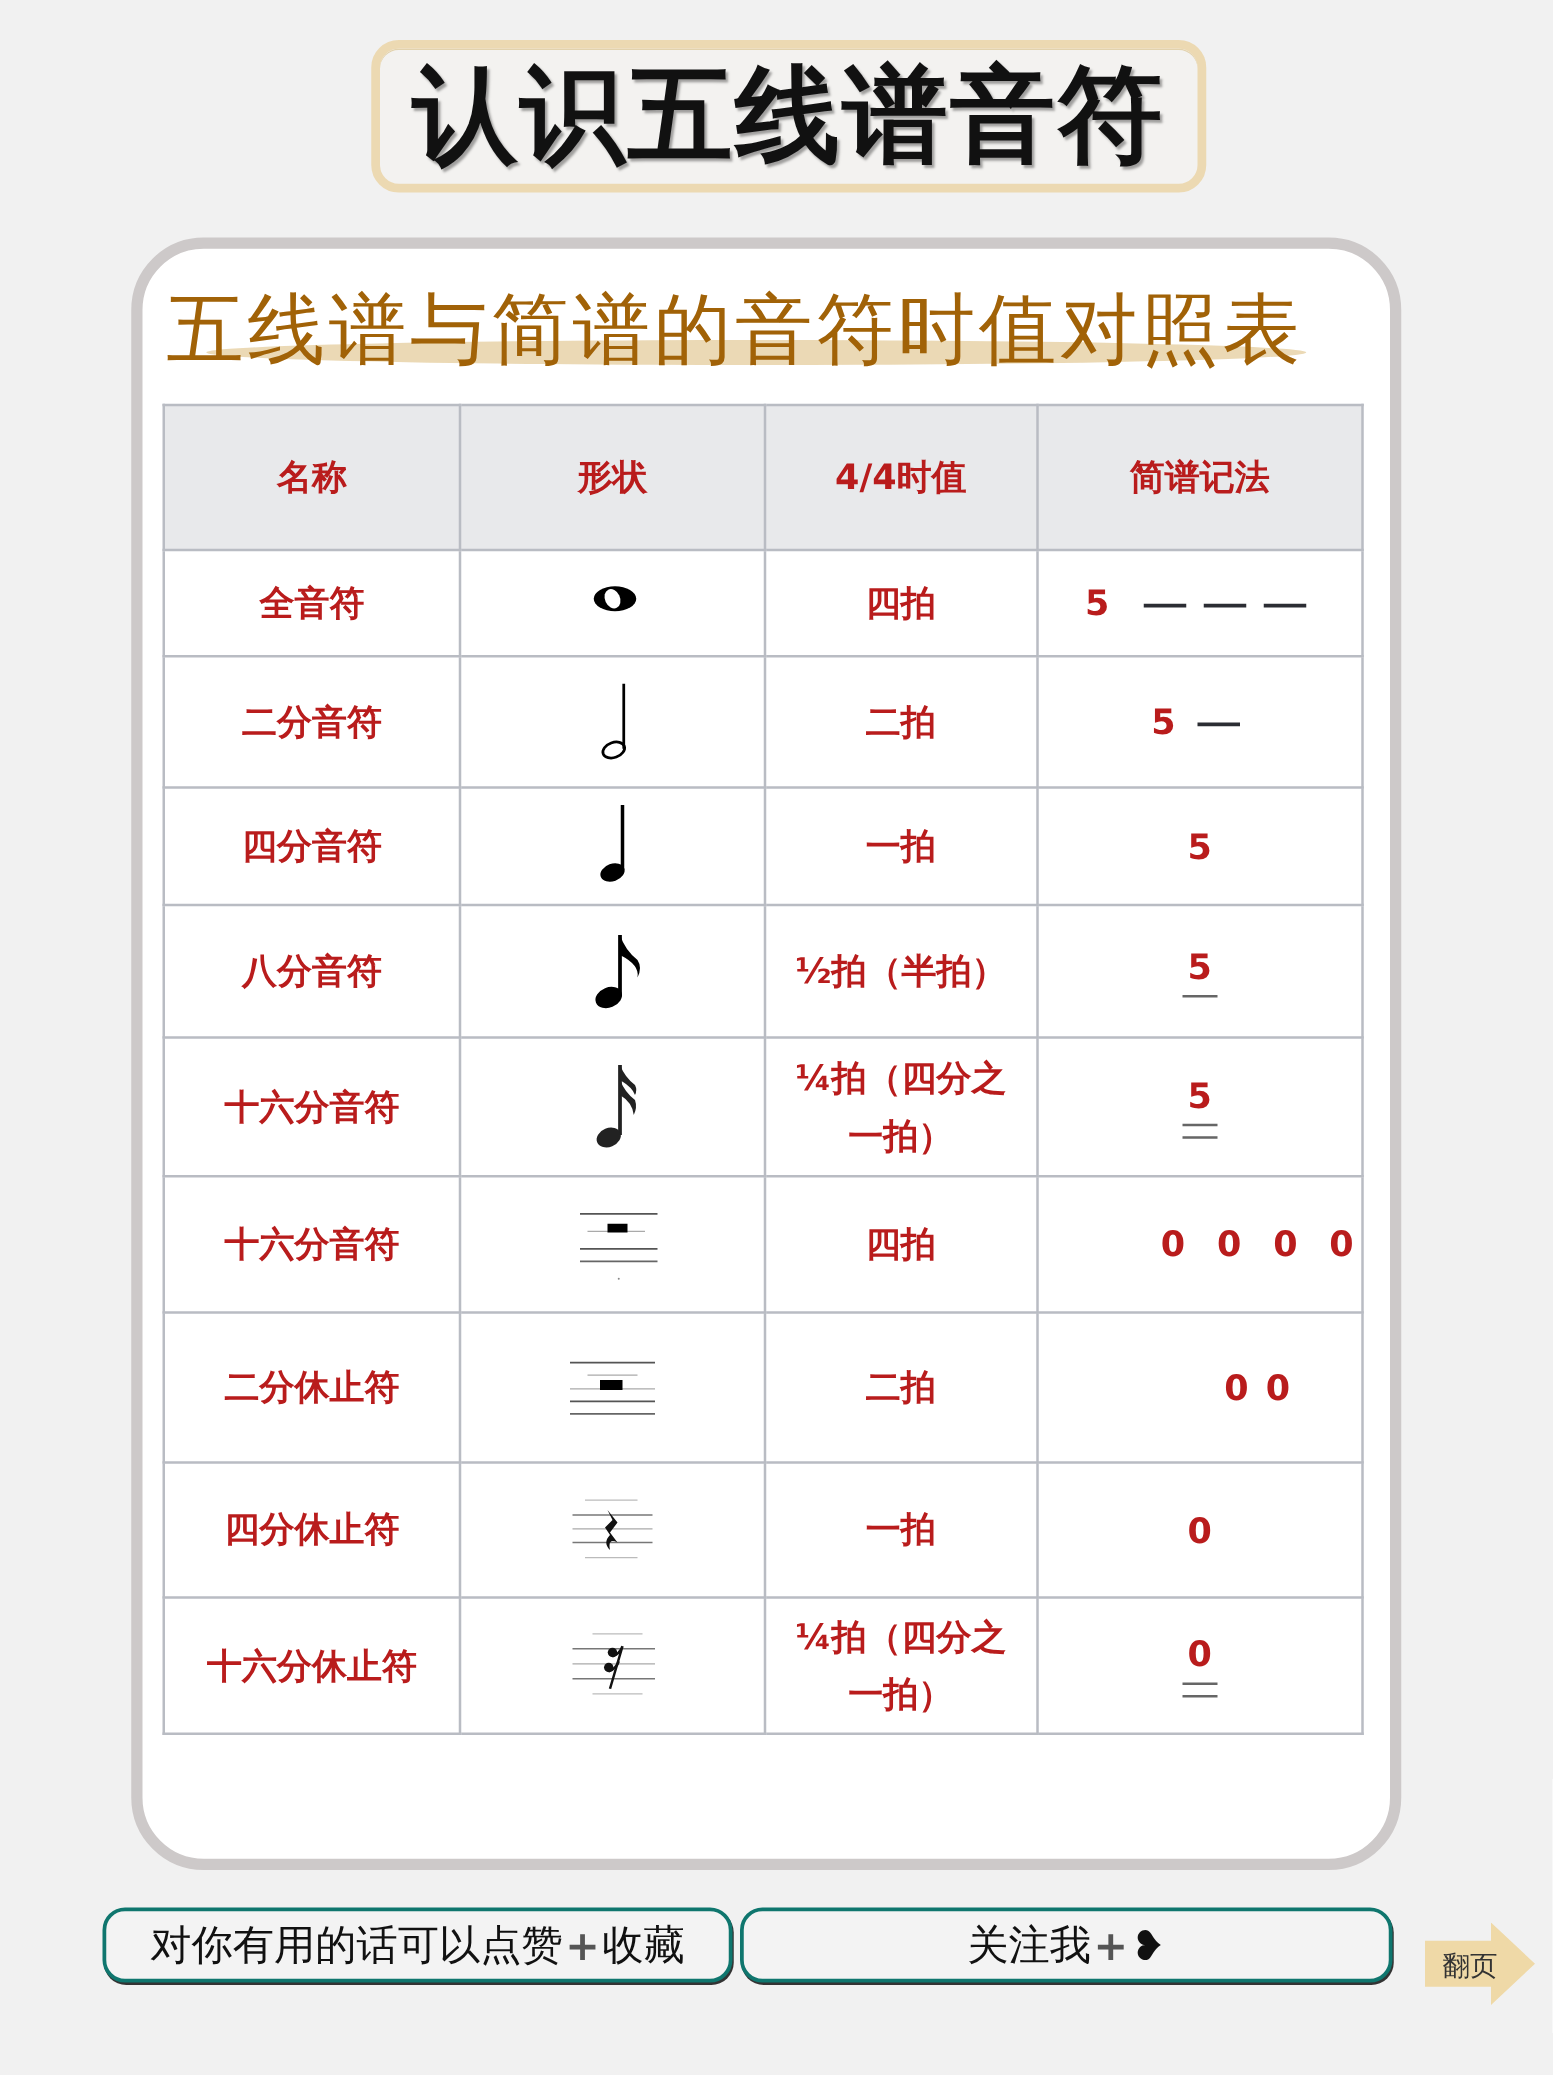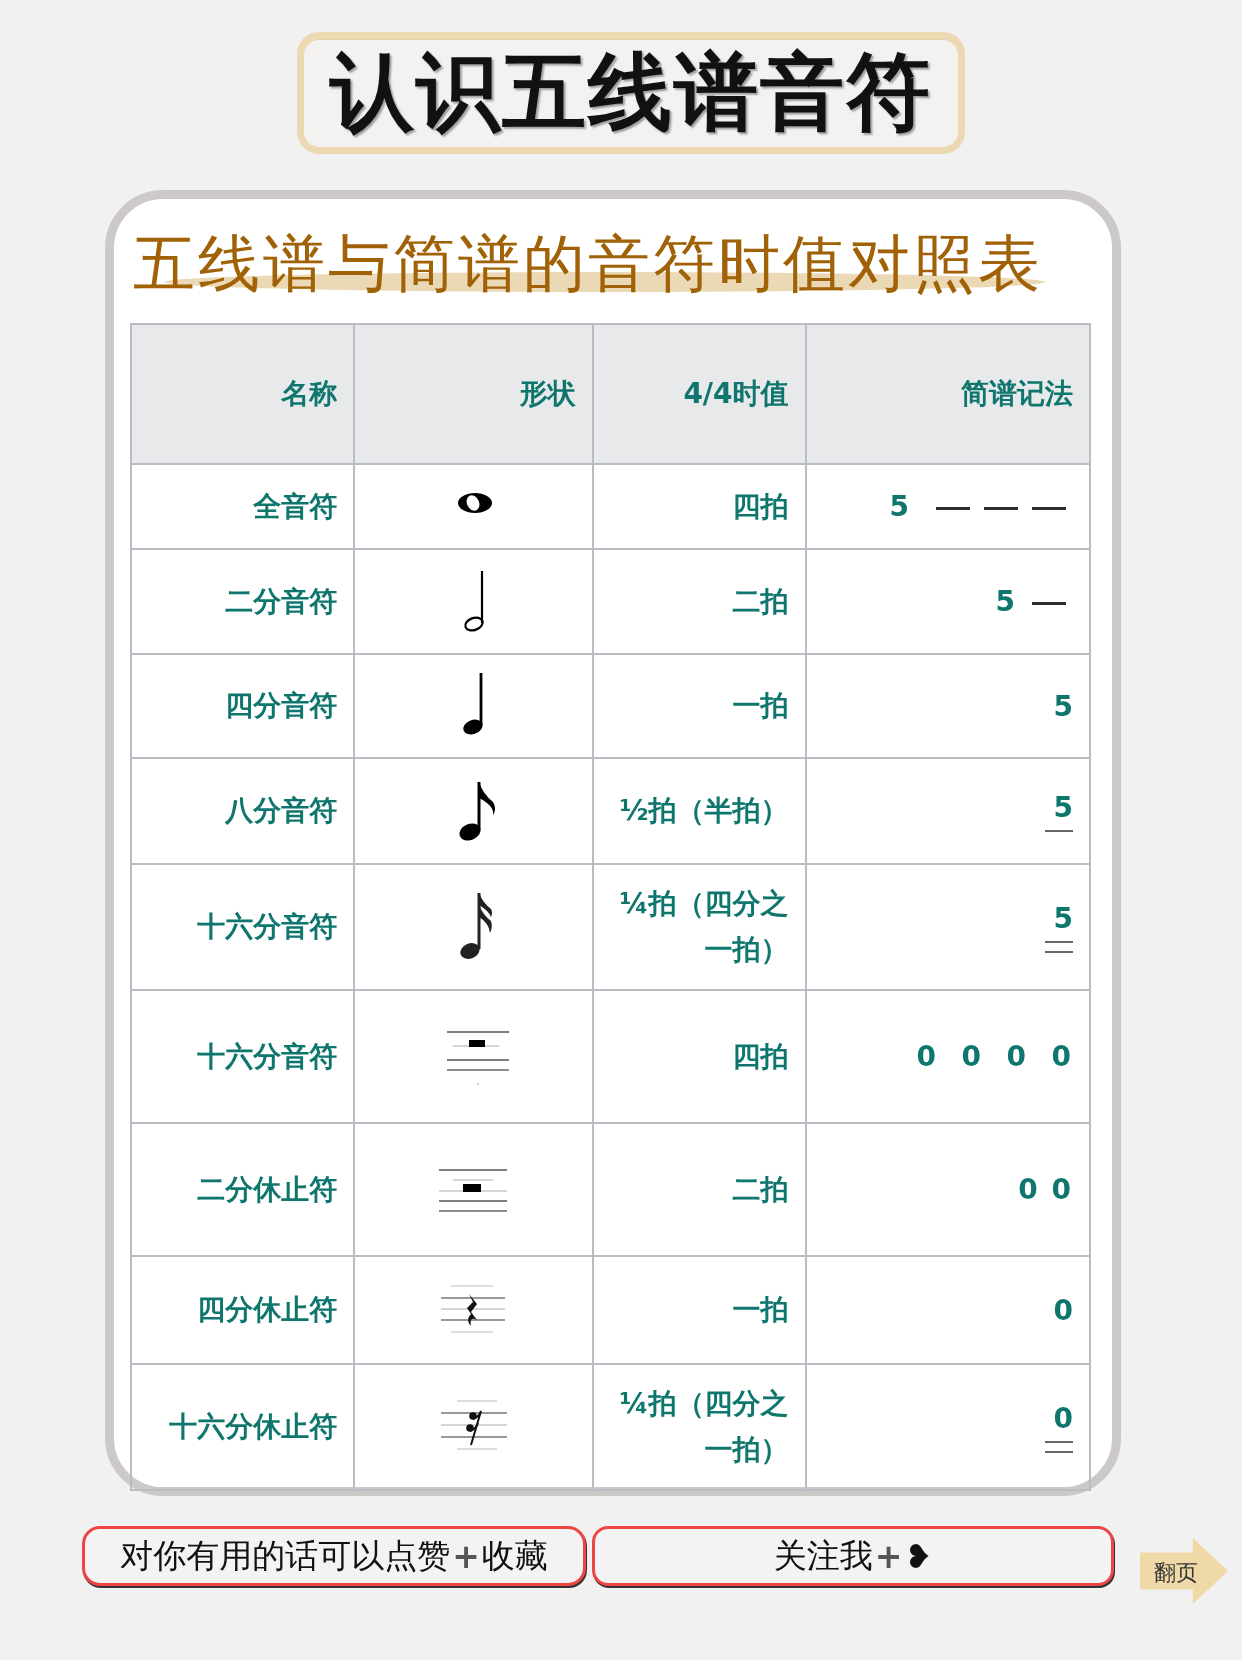--- a/index.html
+++ b/index.html
@@ -4,32 +4,32 @@
 <style>
   html,body{margin:0;padding:0;}
   body{width:1242px;height:1660px;background:#f1f1f1;position:relative;overflow:hidden;font-family:"DejaVu Sans","Liberation Sans",sans-serif;color:#2b2d33;}
   .title-badge{position:absolute;left:297px;top:32px;width:668px;height:122px;border-radius:22px;background:#f3f2f0;border:7px solid #ecd9b2;box-sizing:border-box;display:flex;align-items:center;justify-content:center;box-shadow:0 1px 0 #e2d2ad inset;}
   .title-badge span{font-family:"DejaVu Sans",sans-serif;font-weight:bold;font-size:84px;letter-spacing:2px;color:#111;text-shadow:2px 2px 2px rgba(0,0,0,0.35);}
   .card{position:absolute;left:105px;top:190px;width:1016px;height:1306px;background:#fff;border:9px solid #cdc9c9;border-radius:58px;box-sizing:border-box;}
   .subtitle{position:absolute;left:125px;top:222px;width:950px;height:80px;}
   .subtitle .bar{position:absolute;left:40px;top:50px;width:880px;height:20px;background:#ead7b1;border-radius:50%;opacity:0.95;}
   .subtitle span{position:absolute;left:8px;top:0;font-family:"DejaVu Serif","Liberation Serif",serif;font-size:62px;color:#a16207;letter-spacing:3px;white-space:nowrap;}
   table{position:absolute;left:130px;top:323px;border-collapse:collapse;width:961px;}
-  td,th{border:2px solid #b9bcc3;text-align:right;vertical-align:middle;padding:16px;font-weight:bold;font-size:28px;color:#0f766e;}
+  td,th{border:2px solid #b9bcc3;text-align:center;vertical-align:middle;padding:4px;font-weight:bold;font-size:28px;color:#b91c1c;}
   th{background:#e8e9eb;height:106px;}
   .c1{width:251px;}.c2{width:252px;}.c3{width:226px;}.c4{width:224px;}
   .dur{font-size:28px;line-height:46px;}
   .jp{display:inline-block;position:relative;font-size:28px;line-height:32px;}
   .jp .ul{display:block;height:2px;background:#666;margin:6px auto 0;width:28px;}
   .jp .ul2{display:block;height:2px;background:#666;margin:8px auto 0;width:28px;}
   .dash{display:inline-block;width:34px;height:3px;background:#2b2d33;vertical-align:middle;margin:0 7px;}
   .shape svg{display:block;margin:0 auto;}
-  .footer-pill{position:absolute;top:1526px;height:60px;border:3px solid #ef4444;border-radius:18px;background:#f3f3f3;box-sizing:border-box;display:flex;align-items:center;justify-content:center;font-size:33px;color:#111;white-space:nowrap;box-shadow:1px 2px 0 #333;}
+  .footer-pill{position:absolute;top:1526px;height:60px;border:3px solid #0f766e;border-radius:18px;background:#f3f3f3;box-sizing:border-box;display:flex;align-items:center;justify-content:center;font-size:33px;color:#111;white-space:nowrap;box-shadow:1px 2px 0 #333;}
   .pill1{left:82px;width:504px;}
-  .pill2{left:592px;width:522px;border-radius:16px;}
+  .pill2{left:592px;width:522px;}
   .plus{color:#555;font-weight:bold;margin:0 2px;}
   .page-turn{position:absolute;left:1140px;top:1538px;width:88px;height:66px;}
   .page-turn .arrow{position:absolute;left:0;top:0;width:88px;height:66px;background:#efd9a7;clip-path:polygon(0 22%,60% 22%,60% 0,100% 50%,60% 100%,60% 78%,0 78%);}
   .page-turn span{position:absolute;left:14px;top:20px;font-family:"DejaVu Serif",serif;font-size:22px;color:#333;}
 </style>
 </head>
 <body>
 
 <div class="title-badge">
   <span>认识五线谱音符</span>

